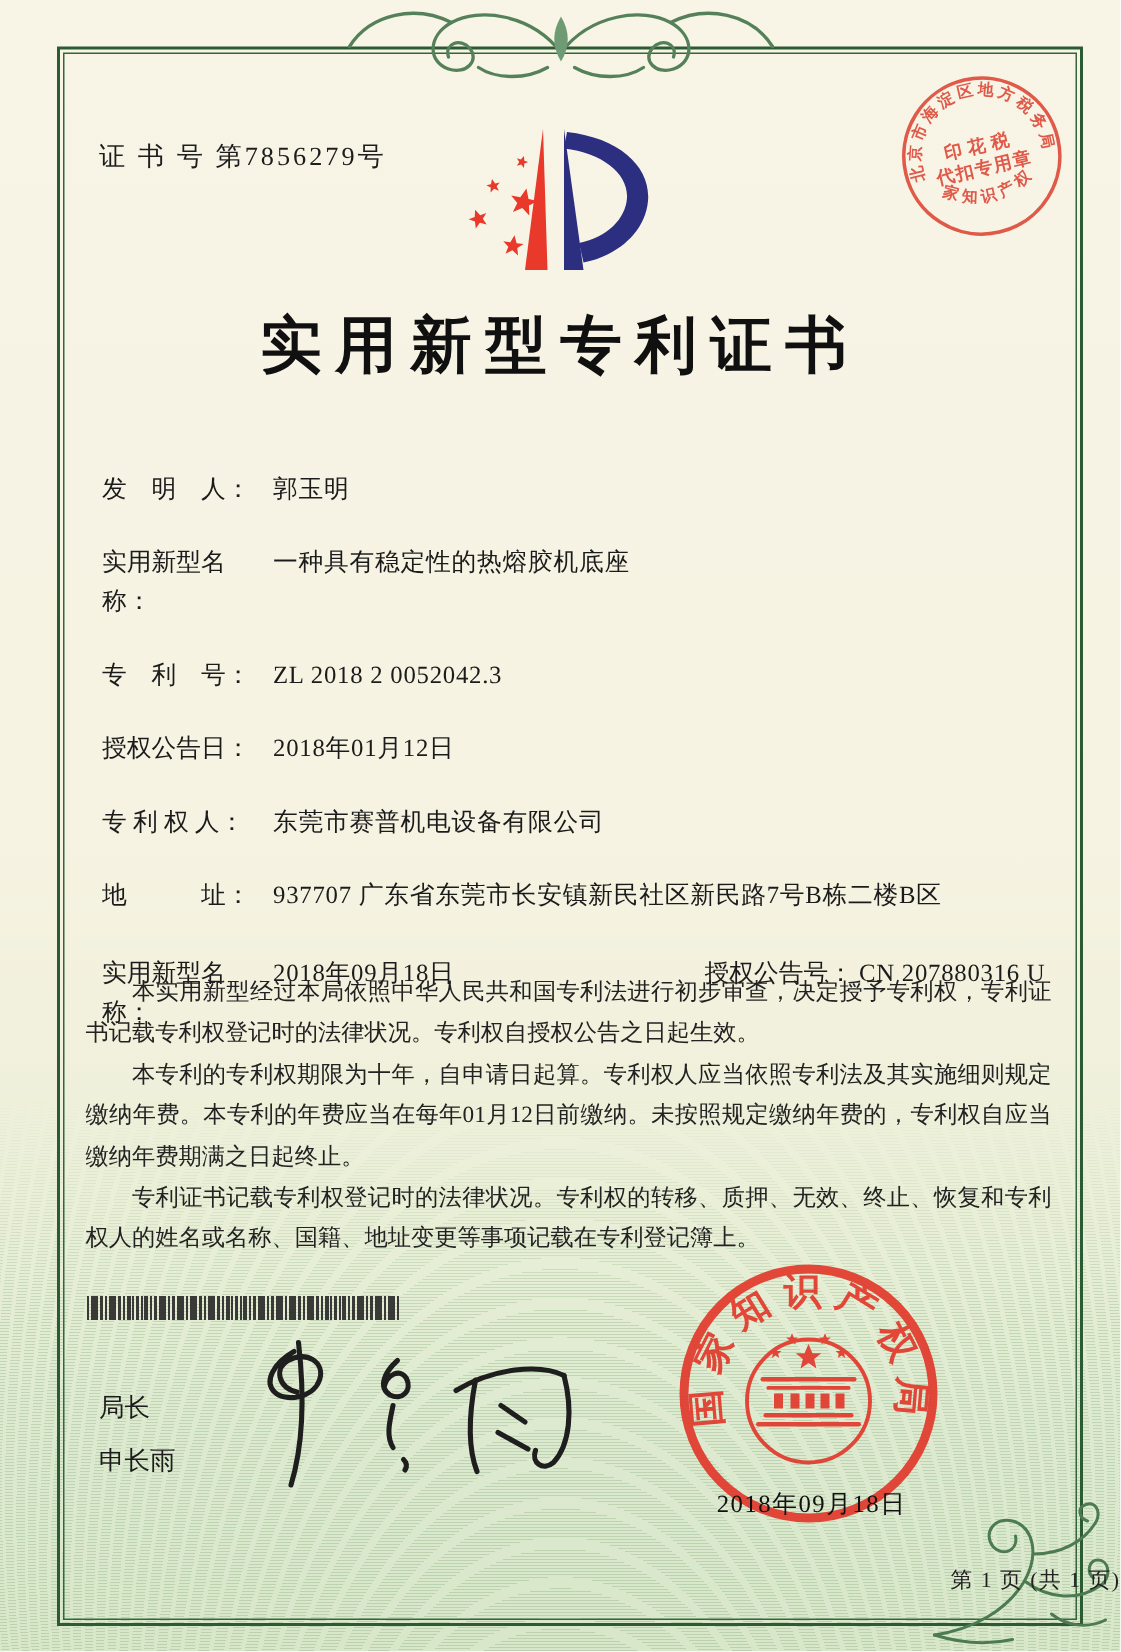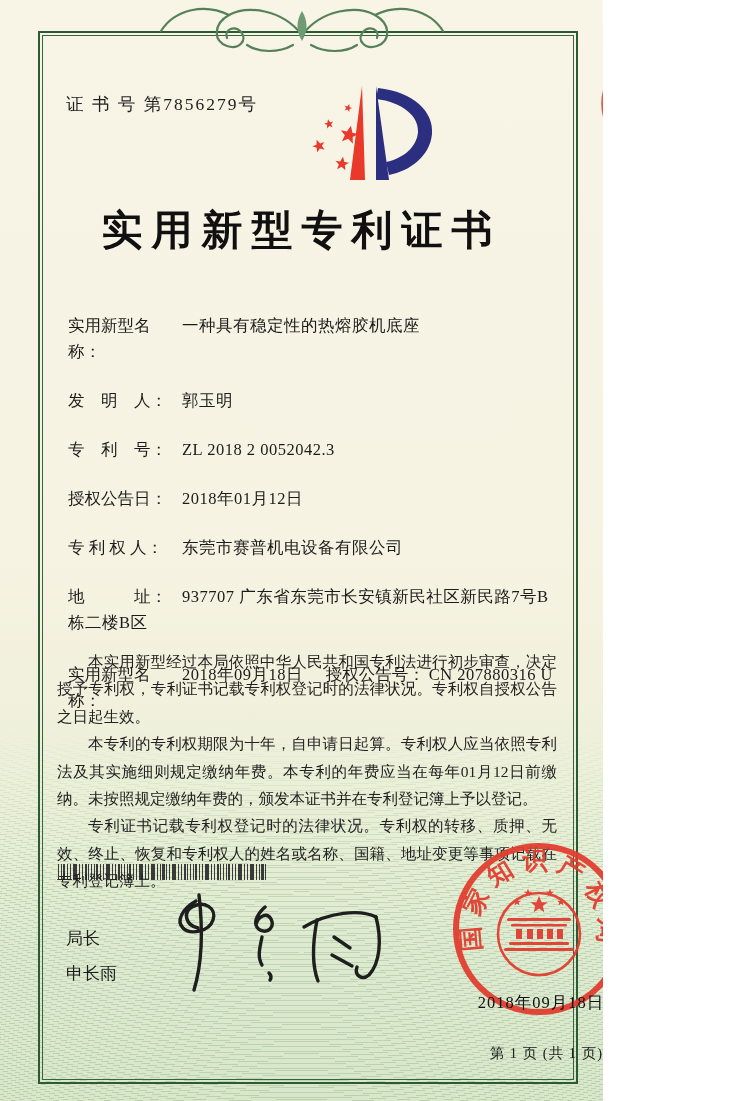--- a/index.html
+++ b/index.html
@@ -1,17 +1,17 @@
 <!DOCTYPE html>
 <html><head>
 <meta charset="utf-8">
 <style>
   html,body{margin:0;padding:0;}
   body{font-family:"Liberation Serif","DejaVu Serif",serif;}
-  .page{position:relative;width:603px;height:1101px;overflow:hidden;
+  .page{position:relative;width:747px;height:1101px;overflow:hidden;
     background:linear-gradient(180deg,#f8f4e6 0%,#f7f3e3 48%,#f2f1dd 62%,#e9efd7 74%,#ddead0 86%,#d8e6ca 100%);}
   .waves{position:absolute;left:0;right:0;top:730px;bottom:0;pointer-events:none;
     background:repeating-radial-gradient(140% 110% at 50% 245%,rgba(120,163,110,0.30) 0 1.2px,rgba(120,163,110,0) 1.2px 5px);
     -webkit-mask-image:linear-gradient(180deg,transparent 0,#000 150px);
     mask-image:linear-gradient(180deg,transparent 0,#000 150px);}
   .frame{position:absolute;left:38px;top:31px;right:25px;bottom:17px;border:2.5px solid #2c5a33;}
   .frame-inner{position:absolute;inset:2px;border:1px solid #35653c;}
   .cert-no{position:absolute;left:66px;top:92px;font-size:17.5px;letter-spacing:2px;color:#1d1d1d;}
   .logo{position:absolute;left:292px;top:82px;}
   .title{position:absolute;left:0;right:0;top:203px;text-align:center;font-size:41px;font-weight:700;
@@ -90,24 +90,24 @@
       <use href="#star" transform="translate(57,53) scale(0.95) rotate(12)"></use>
       <use href="#star" transform="translate(27,64) scale(0.66) rotate(-20)"></use>
       <use href="#star" transform="translate(50,82) scale(0.72) rotate(8)"></use>
     </g>
   </svg>
 
   <div class="title">实用新型专利证书</div>
 
   <div class="fields">
     <div class="frow">
+      <span class="flabel">发　明　人：</span><span class="fvalue">郭玉明</span>
+    </div>
+    <div class="frow">
       <span class="flabel">实用新型名称：</span><span class="fvalue">一种具有稳定性的热熔胶机底座</span>
-    </div>
-    <div class="frow">
-      <span class="flabel">发　明　人：</span><span class="fvalue">郭玉明</span>
     </div>
     <div class="frow">
       <span class="flabel">专　利　号：</span><span class="fvalue">ZL 2018 2 0052042.3</span>
     </div>
     <div class="frow">
       <span class="flabel">授权公告日：</span><span class="fvalue">2018年01月12日</span>
     </div>
     <div class="frow">
       <span class="flabel">专 利 权 人：</span><span class="fvalue">东莞市赛普机电设备有限公司</span>
     </div>
@@ -119,21 +119,21 @@
         <span class="flabel">实用新型名称：</span><span class="fvalue">2018年09月18日</span>
       </span>
       <span class="grant-right">
         <span class="flabel">授权公告号：</span><span class="fvalue">CN 207880316 U</span>
       </span>
     </div>
   </div>
 
   <div class="paras">
     <p>本实用新型经过本局依照中华人民共和国专利法进行初步审查，决定授予专利权，专利证书记载专利权登记时的法律状况。专利权自授权公告之日起生效。</p>
-    <p>本专利的专利权期限为十年，自申请日起算。专利权人应当依照专利法及其实施细则规定缴纳年费。本专利的年费应当在每年01月12日前缴纳。未按照规定缴纳年费的，颁发本证书并在专利登记簿上予以登记。</p>
+    <p>本专利的专利权期限为十年，自申请日起算。专利权人应当依照专利法及其实施细则规定缴纳年费。本专利的年费应当在每年01月12日前缴纳。未按照规定缴纳年费的，专利权自应当缴纳年费期满之日起终止。</p>
     <p>专利证书记载专利权登记时的法律状况。专利权的转移、质押、无效、终止、恢复和专利权人的姓名或名称、国籍、地址变更等事项记载在专利登记簿上。</p>
   </div>
 
   <div class="barcode"></div>
 
   <div class="signer">
     <div>局长</div>
     <div>申长雨</div>
   </div>
 

